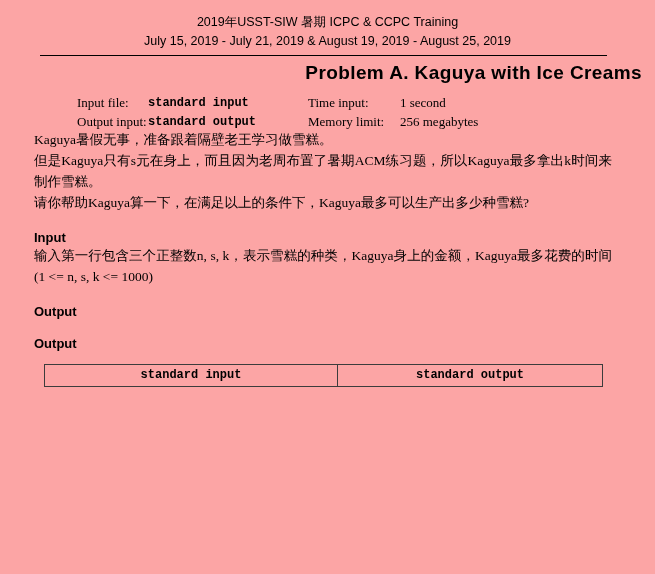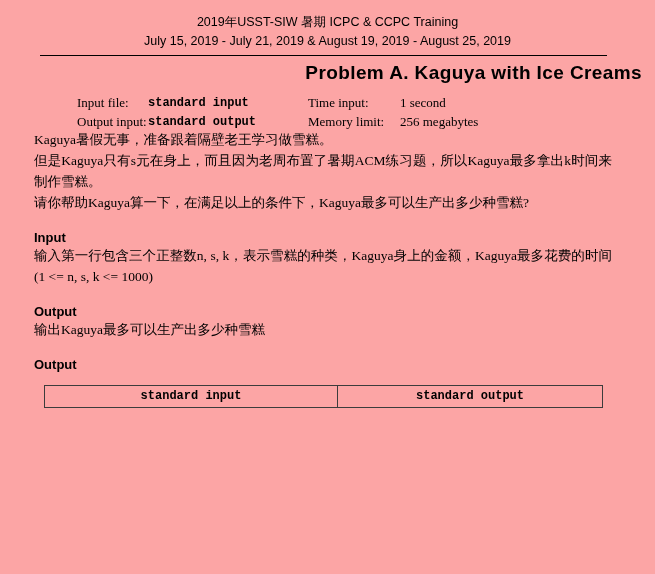--- a/index.html
+++ b/index.html
@@ -106,21 +106,20 @@
   </div>
 
   <div class="para">Kaguya暑假无事，准备跟着隔壁老王学习做雪糕。</div>
   <div class="para">但是Kaguya只有s元在身上，而且因为老周布置了暑期ACM练习题，所以Kaguya最多拿出k时间来制作雪糕。</div>
   <div class="para">请你帮助Kaguya算一下，在满足以上的条件下，Kaguya最多可以生产出多少种雪糕?</div>
 
   <div class="sec-heading">Input</div>
   <div class="para">输入第一行包含三个正整数n, s, k，表示雪糕的种类，Kaguya身上的金额，Kaguya最多花费的时间(1 &lt;= n, s, k &lt;= 1000)</div>
 
   <div class="sec-heading">Output</div>
-  <div class="para">输出Kaguya最多可以生产出多少种雪糕</div>
 
   <div class="sec-heading">Output</div>
 
   <table class="sample-table">
     <thead>
       <tr>
         <th class="col-input">standard input</th>
         <th>standard output</th>
       </tr>
     </thead>

